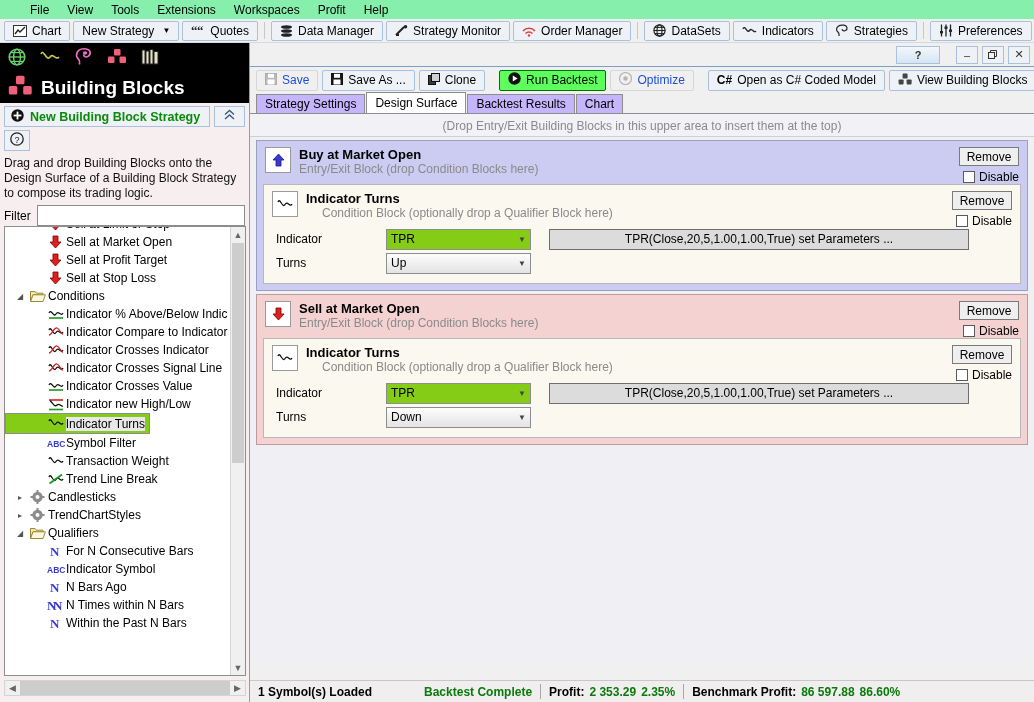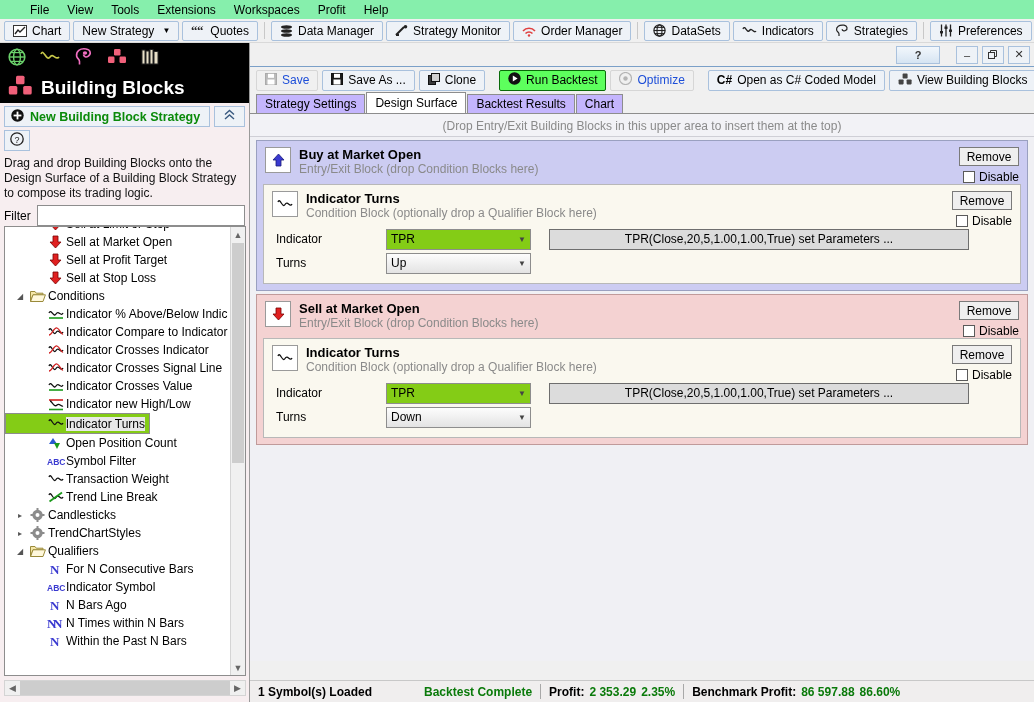--- a/index.html
+++ b/index.html
@@ -204,21 +204,21 @@
   }
   .dis { display: flex; align-items: center; gap: 4px; font-size: 12px; }
   .cbox { width: 12px; height: 12px; border: 1px solid #5a5a5a; background: #fff; }
 
   .condblock {
     margin: 3px 6px 6px 6px; background: #faf8ef; border: 1px solid #b8b8b8;
     position: relative;
   }
   .cb-head { display: flex; align-items: flex-start; gap: 8px; padding: 6px 8px 2px 8px; }
   .cb-title { font-size: 13px; font-weight: bold; line-height: 15px; }
-  .cb-sub { font-size: 12px; color: #8a8a8a; line-height: 15px; }
+  .cb-sub { font-size: 12px; color: #8a8a8a; line-height: 15px; margin-left: 16px; }
   .cb-fields { padding: 4px 8px 8px 12px; }
   .frow { display: flex; align-items: center; height: 24px; }
   .flabel { width: 110px; font-size: 12px; }
   .sel {
     width: 145px; height: 21px; border: 1px solid #8d8d8d; background: #84cc16;
     display: flex; align-items: center; padding: 0 4px;
     font-size: 12px; position: relative; cursor: default;
   }
   .sel.grey { background: linear-gradient(#fdfdfd,#e3e3e3); }
   .sel .dd {
@@ -571,30 +571,20 @@
             <span class="lbl">Indicator new High/Low</span>
           </div>
           <div class="trow depth2 sel">
             <span class="tw"></span>
             <span class="tico">
               <svg width="16" height="13" viewBox="0 0 16 13">
                 <path d="M1 4 C3 -1, 5.5 11, 8 6.5 C10.5 2, 13 10, 15 6" stroke="#111" stroke-width="1.3" fill="none"></path>
               </svg>
             </span>
             <span class="lbl">Indicator Turns</span>
-          </div>
-          <div class="trow depth2">
-            <span class="tw"></span>
-            <span class="tico">
-              <svg width="16" height="13" viewBox="0 0 16 13">
-                <polygon points="1,7 5,1 9,7" fill="#2a5ad0"></polygon>
-                <polygon points="6,6 12,6 9,12" fill="#1a9a1a"></polygon>
-              </svg>
-            </span>
-            <span class="lbl">Open Position Count</span>
           </div>
           <div class="trow depth2">
             <span class="tw"></span>
             <span class="tico">
               <svg width="18" height="12" viewBox="0 0 18 12">
                 <text x="0" y="9.5" font-size="8.5" font-family="Liberation Sans, sans-serif" font-weight="bold" fill="#3a3ad0">ABC</text>
               </svg>
             </span>
             <span class="lbl">Symbol Filter</span>
           </div>

